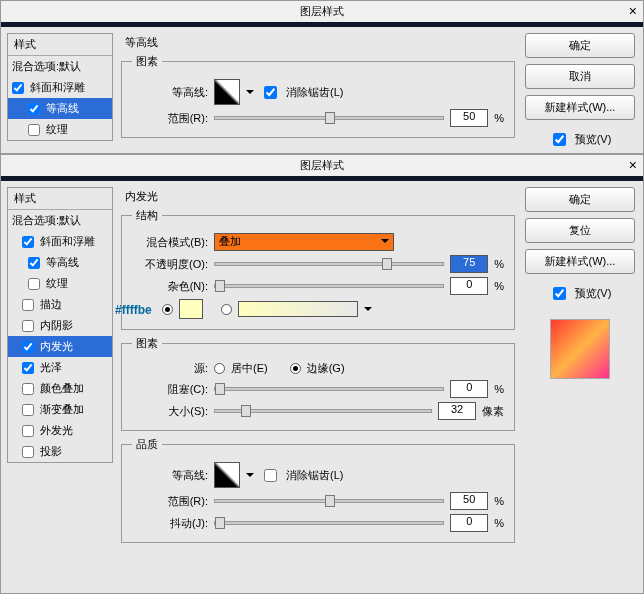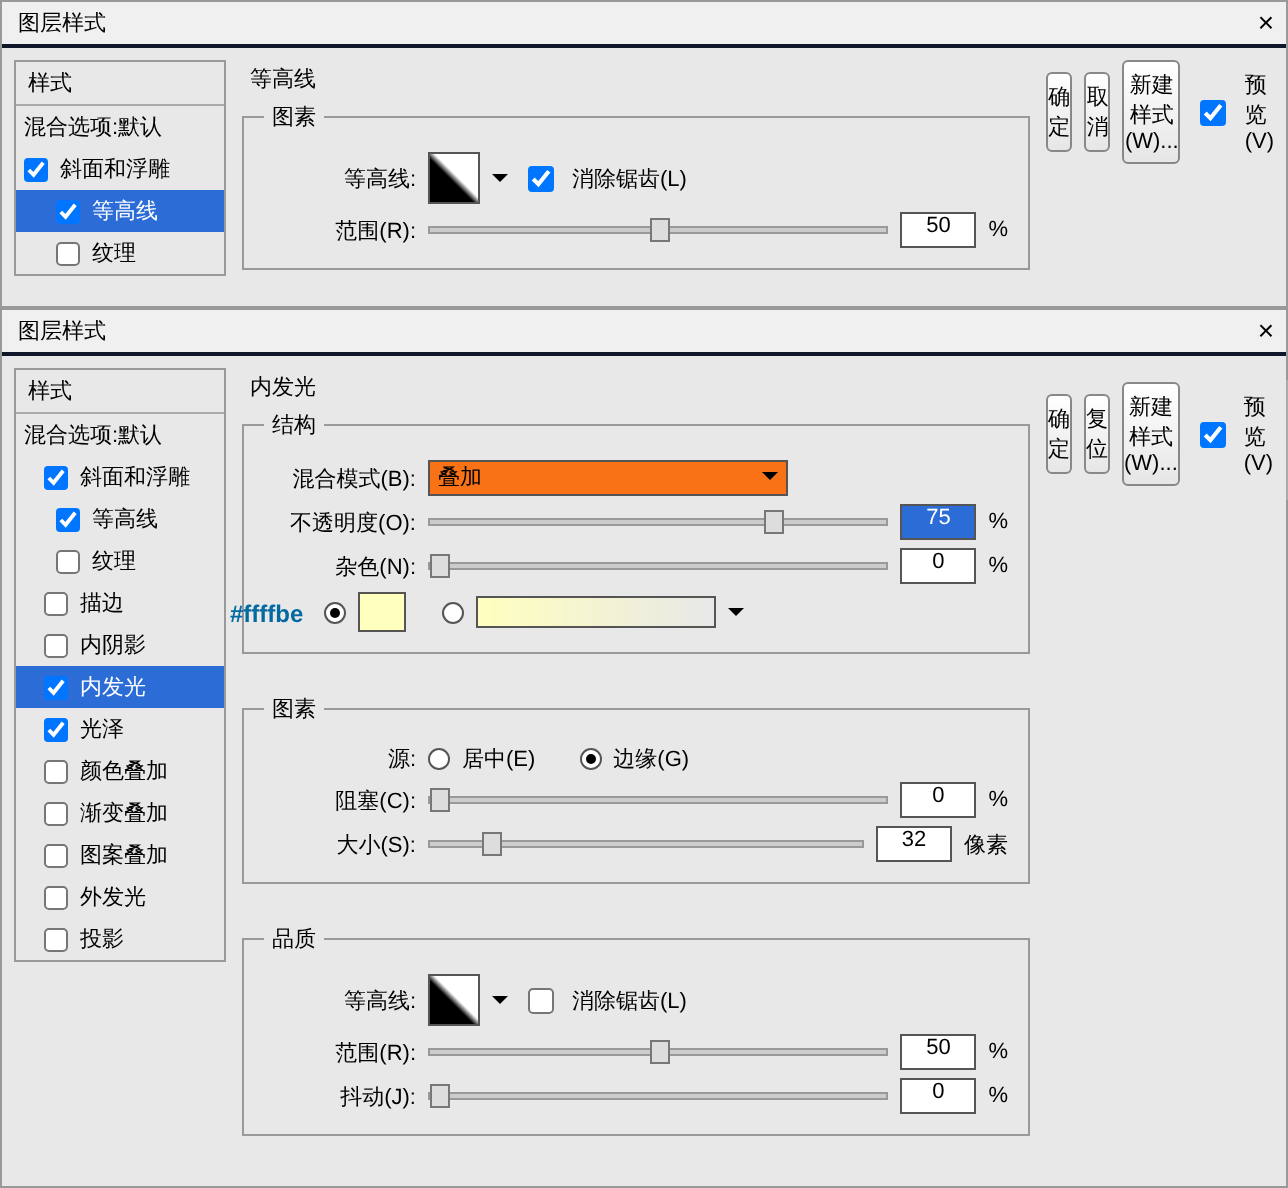--- a/index.html
+++ b/index.html
@@ -1,31 +1,31 @@
 <!DOCTYPE html>
 <html><head>
 <meta charset="utf-8">
 <style>
 * { box-sizing: border-box; font-family: "Microsoft YaHei", Arial, sans-serif; font-size: 11px; }
 body { margin: 0; padding: 0; background: #fff; width: 644px; }
 .dialog { background: #e8e8e8; border: 1px solid #999; position: relative; }
-.dialog-title { background: #f0f0f0; padding: 3px 8px; font-size: 11px; position: relative; border-bottom: 2px solid #0f172a; }
+.dialog-title { background: #f0f0f0; padding: 3px 8px; font-size: 11px; position: relative; border-bottom: 5px solid #0f172a; text-align: center; }
 .close-x { position: absolute; right: 6px; top: 2px; font-size: 14px; cursor: pointer; }
 .dialog-body { display: flex; padding: 6px; gap: 8px; align-items: flex-start; }
 .styles-panel { width: 106px; border: 1px solid #999; background: #e8e8e8; }
 .styles-header { padding: 3px 6px; border-bottom: 1px solid #aaa; }
 .style-row { padding: 3px 4px; display: flex; align-items: center; gap: 4px; cursor: pointer; }
 .style-row.sub { padding-left: 20px; }
 .style-row.sub2 { padding-left: 14px; }
 .style-row.selected { background: #2b6cd6; color: #fff; }
 .style-row input[type=checkbox] { margin: 0 2px 0 0; width: 12px; height: 12px; }
 .main-area { flex: 1; }
-fieldset { border: 1px solid #999; margin: 0 0 20px 0; padding: 6px 10px; }
+fieldset { border: 1px solid #999; margin: 0 0 6px 0; padding: 6px 10px; }
 legend { padding: 0 4px; }
-.btn-col { width: 114px; display: flex; flex-direction: row; gap: 6px; align-items: center; }
+.btn-col { width: 114px; display: flex; flex-direction: column; gap: 6px; align-items: center; }
 .btn { width: 110px; padding: 4px 0; background: linear-gradient(#fff,#e6e6e6); border: 1px solid #888; border-radius: 3px; cursor: pointer; text-align: center; }
 .row { display: flex; align-items: center; gap: 6px; margin: 4px 0; }
 .lbl { width: 76px; text-align: right; white-space: nowrap; }
 .slider { flex: 1; height: 4px; background: #ccc; position: relative; border: 1px solid #999; min-width: 120px; }
 .slider-thumb { position: absolute; top: -5px; width: 10px; height: 12px; background: #ddd; border: 1px solid #777; }
 .num { width: 38px; height: 18px; border: 1px solid #555; background: #fff; text-align: center; }
 .num.hl { background: #2b6cd6; color: #fff; }
 .selbox { height: 18px; border: 1px solid #555; background: #f97316; padding: 0 18px 0 4px; display: inline-flex; align-items: flex-start; position: relative; min-width: 80px; }
 .selbox::after { content: ""; position: absolute; right: 4px; top: 5px; border: 4px solid transparent; border-top-color: #000; }
 .selbox.sm { min-width: 46px; }
@@ -135,24 +135,20 @@
       <div class="style-row sub2">
           <input type="checkbox" style="">
           <span>颜色叠加</span>
         </div>
       <div class="style-row sub2">
           <input type="checkbox" style="">
           <span>渐变叠加</span>
         </div>
       <div class="style-row sub2">
           <input type="checkbox" style="">
-          <span>图案叠加</span>
-        </div>
-      <div class="style-row sub2">
-          <input type="checkbox" style="">
           <span>外发光</span>
         </div>
       <div class="style-row sub2">
           <input type="checkbox" style="">
           <span>投影</span>
         </div>
     </div>
 
     <div class="main-area" style="position:relative;">
       <div style="margin:2px 0 4px 4px;">内发光</div>

